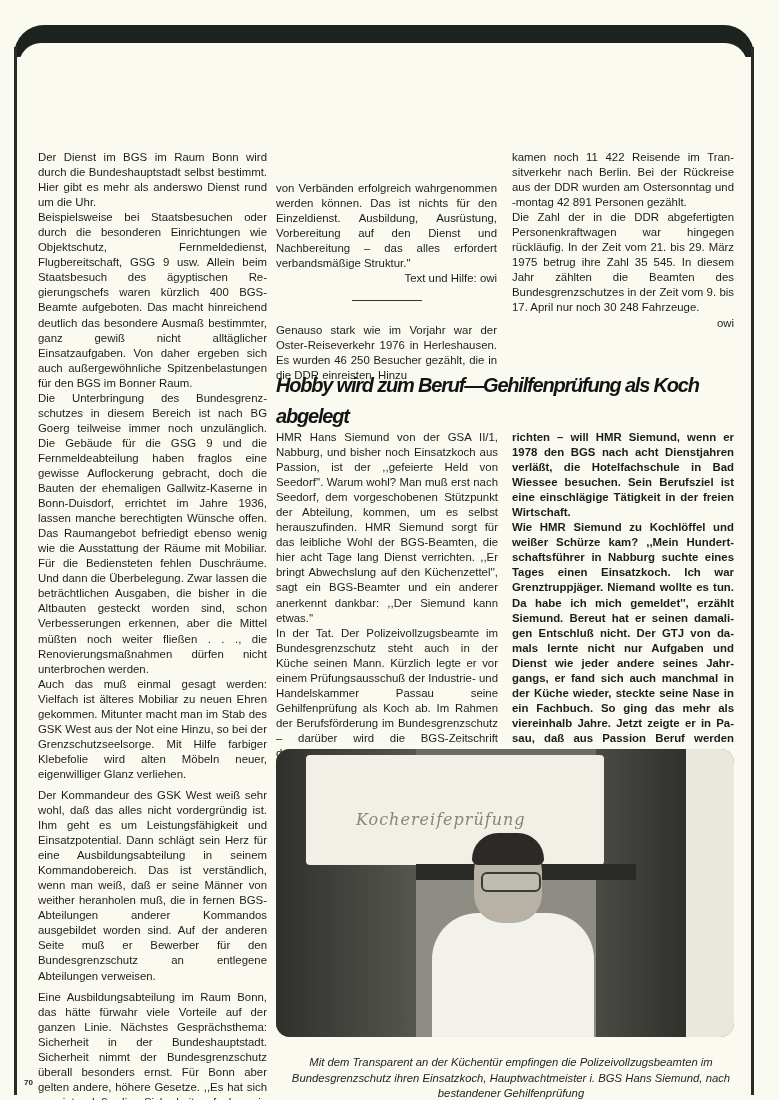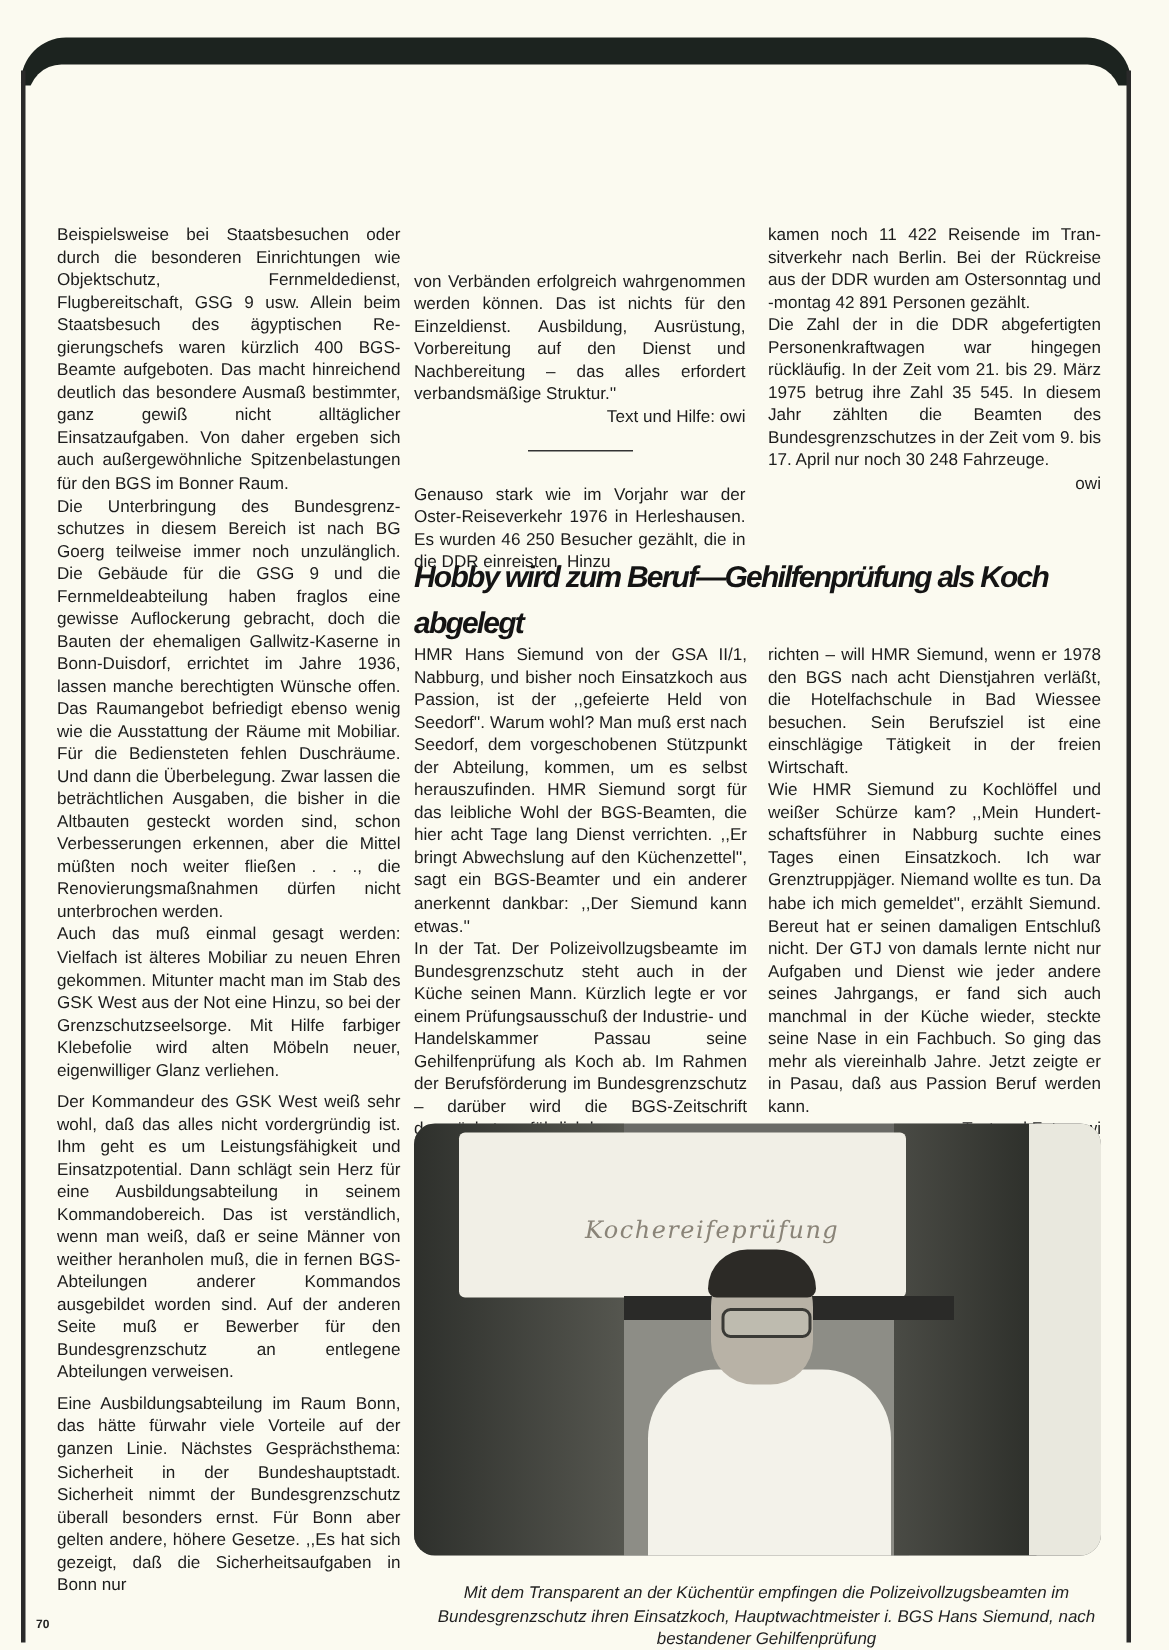--- a/index.html
+++ b/index.html
@@ -46,36 +46,36 @@
     .col-2 { left: 276px; top: 150px; width: 221px; margin-top: 31px; }
     .col-3 { left: 512px; top: 150px; width: 222px; }
     .headline {
       position: absolute; left: 276px; top: 357px; width: 470px;
       font-family: "Liberation Sans", sans-serif;
       font-weight: 900; font-style: italic;
       font-size: 20px; line-height: 31px; letter-spacing: -1.2px;
       color: #141414;
     }
     .col-4 { left: 276px; top: 430px; width: 222px; }
-    .col-5 { left: 512px; top: 430px; width: 222px; }
+    .col-5 { left: 512px; top: 430px; width: 222px; font-weight: bold; }
     .photo {
       position: absolute; left: 276px; top: 749px; width: 458px; height: 288px;
       border-radius: 14px; overflow: hidden; background: #6a6a66;
     }
     .photo .bg-left { position: absolute; left: 0; top: 0; width: 140px; height: 288px; background: linear-gradient(90deg,#2e302c,#55564f); }
     .photo .bg-mid { position: absolute; left: 140px; top: 100px; width: 190px; height: 188px; background: #8d8d86; }
     .photo .bg-right { position: absolute; left: 320px; top: 0; width: 95px; height: 288px; background: linear-gradient(90deg,#4a4b45,#2d2f2a); }
     .photo .bg-wall { position: absolute; left: 410px; top: 0; width: 48px; height: 288px; background: #e9e8de; }
     .photo .banner {
       position: absolute; left: 30px; top: 6px; width: 298px; height: 110px;
       background: #f1efe6; border-radius: 4px;
     }
     .photo .banner-text {
       position: absolute; left: 50px; top: 55px; font-family: "DejaVu Serif", serif;
-      font-style: italic; font-size: 16px; color: #8a8478; letter-spacing: 1px; margin-left: 34px;
+      font-style: italic; font-size: 16px; color: #8a8478; letter-spacing: 1px;
     }
     .photo .door-beam { position: absolute; left: 140px; top: 115px; width: 220px; height: 16px; background: #2a2a28; }
     .photo .head { position: absolute; left: 198px; top: 88px; width: 68px; height: 86px; background: #b8b2a6; border-radius: 36px 36px 30px 30px; }
     .photo .hair { position: absolute; left: 196px; top: 84px; width: 72px; height: 32px; background: #2c2a26; border-radius: 36px 36px 8px 8px; }
     .photo .glasses { position: absolute; left: 205px; top: 123px; width: 56px; height: 16px; border: 2px solid #3a3a36; border-radius: 6px; background: rgba(200,200,190,0.4); }
     .photo .shirt { position: absolute; left: 156px; top: 164px; width: 162px; height: 130px; background: #f3f2ea; border-radius: 46px 46px 0 0; }
     .caption {
       position: absolute; left: 276px; top: 1044px; width: 470px;
       font-style: italic; font-size: 11.3px; line-height: 15.2px; color: #1f1f1f; text-align: center;
     }
@@ -87,20 +87,21 @@
 <body>
 
 <div class="page-frame">
   <div class="frame-top"></div>
   <div class="frame-inner"></div>
   <div class="frame-left"></div>
   <div class="frame-right"></div>
 </div>
 
 <div class="col col-1">
+  <p>Der Dienst im BGS im Raum Bonn wird durch die Bundeshauptstadt selbst be­stimmt. Hier gibt es mehr als anderswo Dienst rund um die Uhr.</p>
   <p>Beispielsweise bei Staatsbesuchen oder durch die besonderen Einrichtungen wie Objektschutz, Fernmeldedienst, Flugbereitschaft, GSG 9 usw. Allein beim Staatsbesuch des ägyptischen Re­gierungschefs waren kürzlich 400 BGS-Beamte aufgeboten. Das macht hinreichend deutlich das besondere Ausmaß bestimmter, ganz gewiß nicht alltäglicher Einsatzaufgaben. Von daher ergeben sich auch außergewöhnliche Spitzenbelastungen für den BGS im Bonner Raum.</p>
   <p>Die Unterbringung des Bundesgrenz­schutzes in diesem Bereich ist nach BG Goerg teilweise immer noch unzuläng­lich. Die Gebäude für die GSG 9 und die Fernmeldeabteilung haben fraglos eine gewisse Auflockerung gebracht, doch die Bauten der ehemaligen Gallwitz-Ka­serne in Bonn-Duisdorf, errichtet im Jahre 1936, lassen manche berechtigten Wünsche offen. Das Raumangebot be­friedigt ebenso wenig wie die Ausstat­tung der Räume mit Mobiliar. Für die Bediensteten fehlen Duschräume. Und dann die Überbelegung. Zwar lassen die beträchtlichen Ausgaben, die bisher in die Altbauten gesteckt worden sind, schon Verbesserungen erkennen, aber die Mittel müßten noch weiter flie­ßen . . ., die Renovierungsmaßnahmen dürfen nicht unterbrochen werden.</p>
   <p>Auch das muß einmal gesagt werden: Vielfach ist älteres Mobiliar zu neuen Ehren gekommen. Mitunter macht man im Stab des GSK West aus der Not eine Hinzu, so bei der Grenzschutzseelsor­ge. Mit Hilfe farbiger Klebefolie wird al­ten Möbeln neuer, eigenwilliger Glanz verliehen.</p>
   <p class="gap">Der Kommandeur des GSK West weiß sehr wohl, daß das alles nicht vorder­gründig ist. Ihm geht es um Leistungsfä­higkeit und Einsatzpotential. Dann schlägt sein Herz für eine Ausbildungs­abteilung in seinem Kommandobereich. Das ist verständlich, wenn man weiß, daß er seine Männer von weither heran­holen muß, die in fernen BGS-Abteilun­gen anderer Kommandos ausgebildet worden sind. Auf der anderen Seite muß er Bewerber für den Bundesgrenzschutz an entlegene Abteilungen verweisen.</p>
   <p class="gap">Eine Ausbildungsabteilung im Raum Bonn, das hätte fürwahr viele Vorteile auf der ganzen Linie. Nächstes Ge­sprächsthema: Sicherheit in der Bun­deshauptstadt. Sicherheit nimmt der Bundesgrenzschutz überall besonders ernst. Für Bonn aber gelten andere, hö­here Gesetze. ,,Es hat sich gezeigt, daß die Sicherheitsaufgaben in Bonn nur</p>
 </div>
 
 <div class="col col-2">
   <p>von Verbänden erfolgreich wahrge­nommen werden können. Das ist nichts für den Einzeldienst. Ausbildung, Aus­rüstung, Vorbereitung auf den Dienst und Nachbereitung – das alles erfordert verbandsmäßige Struktur.''</p>
   <p class="credit">Text und Hilfe: owi</p>

